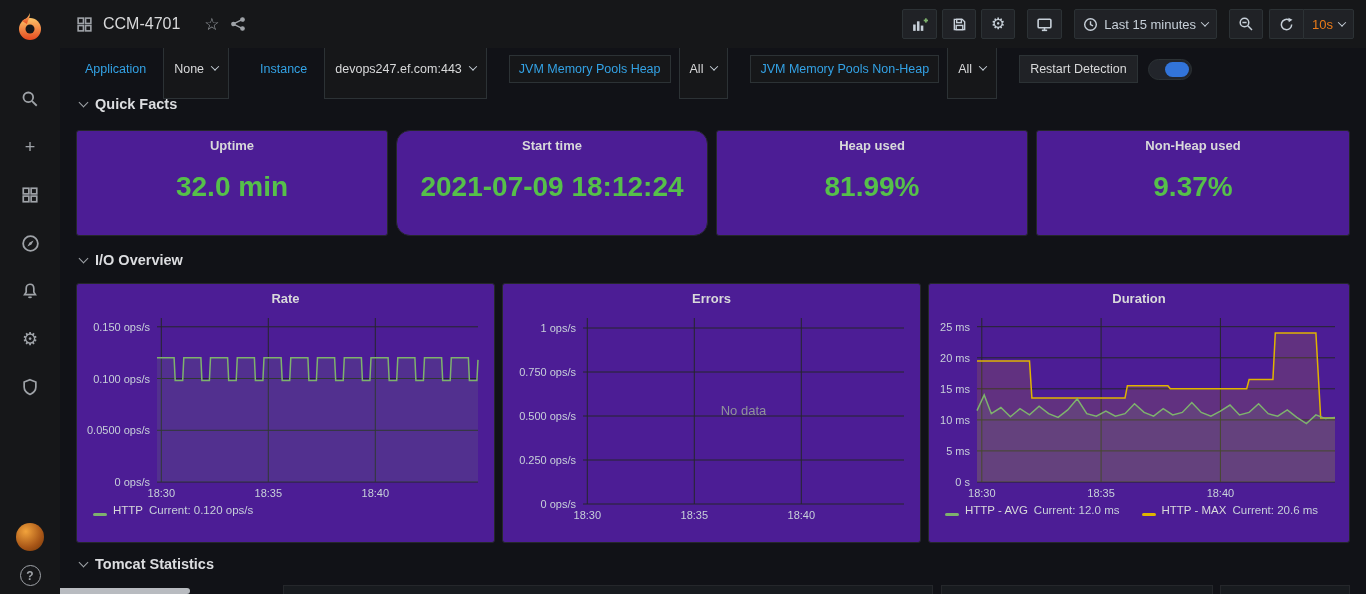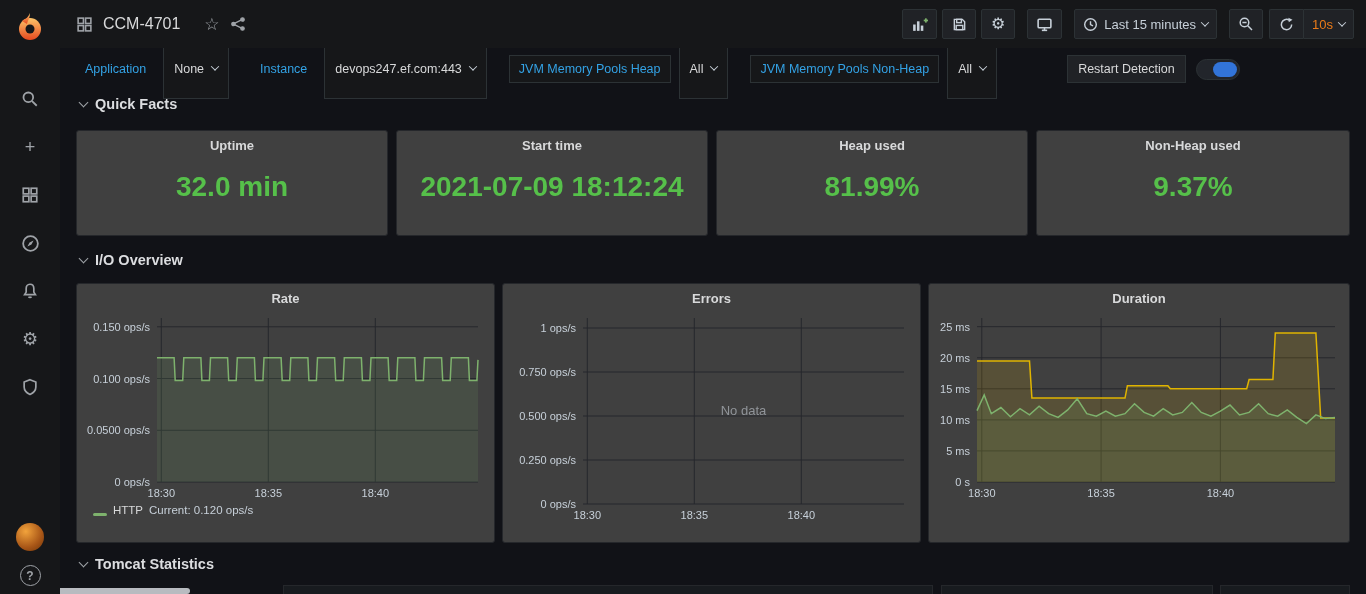--- a/index.html
+++ b/index.html
@@ -31,31 +31,31 @@
   .split .tb-btn:last-child { border-radius:0 2px 2px 0; }
   .chev { width:6px; height:6px; border-right:1.6px solid #c7d0d9; border-bottom:1.6px solid #c7d0d9; transform:rotate(45deg) translate(-1px,-1px); display:inline-block; }
 
   
   .filters { position:absolute; left:76px; top:54px; display:flex; align-items:center; height:30px; }
   .var { display:flex; align-items:center; margin-right:22px; }
   .var-label { color:#33a2e5; font-size:12.5px; font-weight:500; padding:6px 9px; white-space:nowrap; }
   .var-label.boxed { border:1px solid #2c3235; background:#161719; }
   .var-value { border:1px solid #2c3235; background:#161719; color:#d8d9da; font-size:12.5px; padding:22px 10px; display:flex; align-items:center; gap:8px; cursor:pointer; white-space:nowrap; margin-left:8px; }
   .var-value .chev { margin-top:-2px; }
-  .plain-label { color:#d8d9da; font-size:12.5px; padding:6px 10px; border:1px solid #2c3235; background:#202226;margin-left:48px; }
+  .plain-label { color:#d8d9da; font-size:12.5px; padding:6px 10px; border:1px solid #2c3235; background:#202226; }
   .toggle { width:44px; height:21px; border-radius:11px; background:#22252b; border:1px solid #2c3235; position:relative; margin-left:10px; cursor:pointer; }
   .toggle .knob { position:absolute; right:2px; top:2px; width:24px; height:15px; border-radius:8px; }
 
   
   .section-head { display:flex; align-items:center; gap:8px; margin:0; position:absolute; left:80px; cursor:pointer; }
   .section-head .s-chev { width:7px; height:7px; border-right:1.8px solid #9fa3a8; border-bottom:1.8px solid #9fa3a8; transform:rotate(45deg); margin-top:-3px; }
   .section-head .s-label { font-size:14.5px; font-weight:700; color:#dcdde0; }
 
   
-  .panel { background:#404040; border:1px solid #25272b; border-radius:3px; position:absolute; }
+  .panel { background:#4c1d95; border:1px solid #25272b; border-radius:3px; position:absolute; }
   .panel-title { text-align:center; font-size:13px; font-weight:600; color:#d8d9da; padding-top:7px; cursor:pointer; }
   .stat-value { display:flex; align-items:center; justify-content:center; font-size:28px; font-weight:700; margin-top:18px; }
 
   .legend { display:flex; align-items:center; gap:22px; margin:4px 0 0 16px; font-size:11.5px; color:#d8d9da; }
   .legend .entry { display:flex; align-items:flex-end; gap:6px; cursor:pointer; }
   .swatch { width:14px; height:3px; border-radius:2px; display:inline-block; }
   .lname { font-weight:400; }
   .lcur { color:#c7d0d9; }
 
   svg.chart { display:block; margin:4px 0 0 6px; }
@@ -253,21 +253,21 @@
 
   <div class="section-head" style="top:96px">
     <span class="s-chev"></span>
     <span class="s-label">Quick Facts</span>
   </div>
 
   <div class="panel" style="left:76px; top:130px; width:312px; height:106px;">
     <div class="panel-title">Uptime</div>
     <div class="stat-value" style="color: rgb(86, 192, 74);">32.0 min</div>
   </div>
-  <div class="panel" style="left:396px; top:130px; width:312px; height:106px;">
+  <div class="panel" style="left:396px; top:130px; width:312px; height:106px;border-radius:14px;">
     <div class="panel-title">Start time</div>
     <div class="stat-value" style="color: rgb(86, 192, 74);">2021-07-09 18:12:24</div>
   </div>
   <div class="panel" style="left:716px; top:130px; width:312px; height:106px;">
     <div class="panel-title">Heap used</div>
     <div class="stat-value" style="color: rgb(86, 192, 74);">81.99%</div>
   </div>
   <div class="panel" style="left:1036px; top:130px; width:314px; height:106px;">
     <div class="panel-title">Non-Heap used</div>
     <div class="stat-value" style="color: rgb(86, 192, 74);">9.37%</div>
@@ -349,20 +349,32 @@
         <text x="46.8" y="187" text-anchor="middle" class="tick">18:30</text>
         <line x1="166.1" y1="8" x2="166.1" y2="172" stroke="#25272c" stroke-width="1"></line>
         <text x="166.1" y="187" text-anchor="middle" class="tick">18:35</text>
         <line x1="285.4" y1="8" x2="285.4" y2="172" stroke="#25272c" stroke-width="1"></line>
         <text x="285.4" y="187" text-anchor="middle" class="tick">18:40</text>
         <polygon points="42.0,172.0 42.0,50.9 94.5,50.9 96.9,88.1 190.0,88.1 192.4,75.7 232.9,75.7 235.3,78.8 311.7,78.8 314.1,69.5 337.9,69.5 340.3,22.9 380.9,22.9 385.7,108.0 400.0,108.0 400.0,172.0" fill="#e0b400" opacity="0.14"></polygon>
         <polyline points="42.0,50.9 94.5,50.9 96.9,88.1 190.0,88.1 192.4,75.7 232.9,75.7 235.3,78.8 311.7,78.8 314.1,69.5 337.9,69.5 340.3,22.9 380.9,22.9 385.7,108.0 400.0,108.0" fill="none" stroke="#e0b400" stroke-width="1.5"></polyline>
         <polygon points="42.0,172.0 42.0,100.6 49.2,85.0 56.3,103.7 65.9,97.5 75.4,106.8 85.0,98.7 94.5,104.9 104.1,96.2 113.6,103.7 123.1,107.4 132.7,99.9 142.2,88.8 151.8,103.7 161.3,106.2 170.9,101.2 180.4,106.2 190.0,103.7 199.5,93.7 209.1,102.4 218.6,106.2 228.2,98.7 237.7,104.9 247.3,102.4 256.8,92.5 266.3,102.4 275.9,106.2 285.4,101.2 295.0,95.0 304.5,104.9 314.1,102.4 323.6,93.7 333.2,103.7 342.7,106.2 352.3,99.9 361.8,107.4 371.4,113.6 380.9,104.9 390.5,108.6 400.0,107.4 400.0,172.0" fill="#7eb26d" opacity="0.12"></polygon>
         <polyline points="42.0,100.6 49.2,85.0 56.3,103.7 65.9,97.5 75.4,106.8 85.0,98.7 94.5,104.9 104.1,96.2 113.6,103.7 123.1,107.4 132.7,99.9 142.2,88.8 151.8,103.7 161.3,106.2 170.9,101.2 180.4,106.2 190.0,103.7 199.5,93.7 209.1,102.4 218.6,106.2 228.2,98.7 237.7,104.9 247.3,102.4 256.8,92.5 266.3,102.4 275.9,106.2 285.4,101.2 295.0,95.0 304.5,104.9 314.1,102.4 323.6,93.7 333.2,103.7 342.7,106.2 352.3,99.9 361.8,107.4 371.4,113.6 380.9,104.9 390.5,108.6 400.0,107.4" fill="none" stroke="#7eb26d" stroke-width="1.5"></polyline>
       </svg>
+    <div class="legend">
+      <span class="entry">
+        <span class="swatch" style="background: rgb(126, 178, 109);"></span>
+        <span class="lname">HTTP - AVG</span>
+        <span class="lcur">Current: 12.0 ms</span>
+      </span>
+      <span class="entry">
+        <span class="swatch" style="background: rgb(224, 180, 0);"></span>
+        <span class="lname">HTTP - MAX</span>
+        <span class="lcur">Current: 20.6 ms</span>
+      </span>
+    </div>
   </div>
 
   <div class="section-head" style="top:556px">
     <span class="s-chev"></span>
     <span class="s-label">Tomcat Statistics</span>
   </div>
 
   <div class="hint-strip" style="left:283px; top:585px; width:650px;"></div>
   <div class="hint-strip" style="left:941px; top:585px; width:272px;"></div>
   <div class="hint-strip" style="left:1220px; top:585px; width:130px;"></div>

